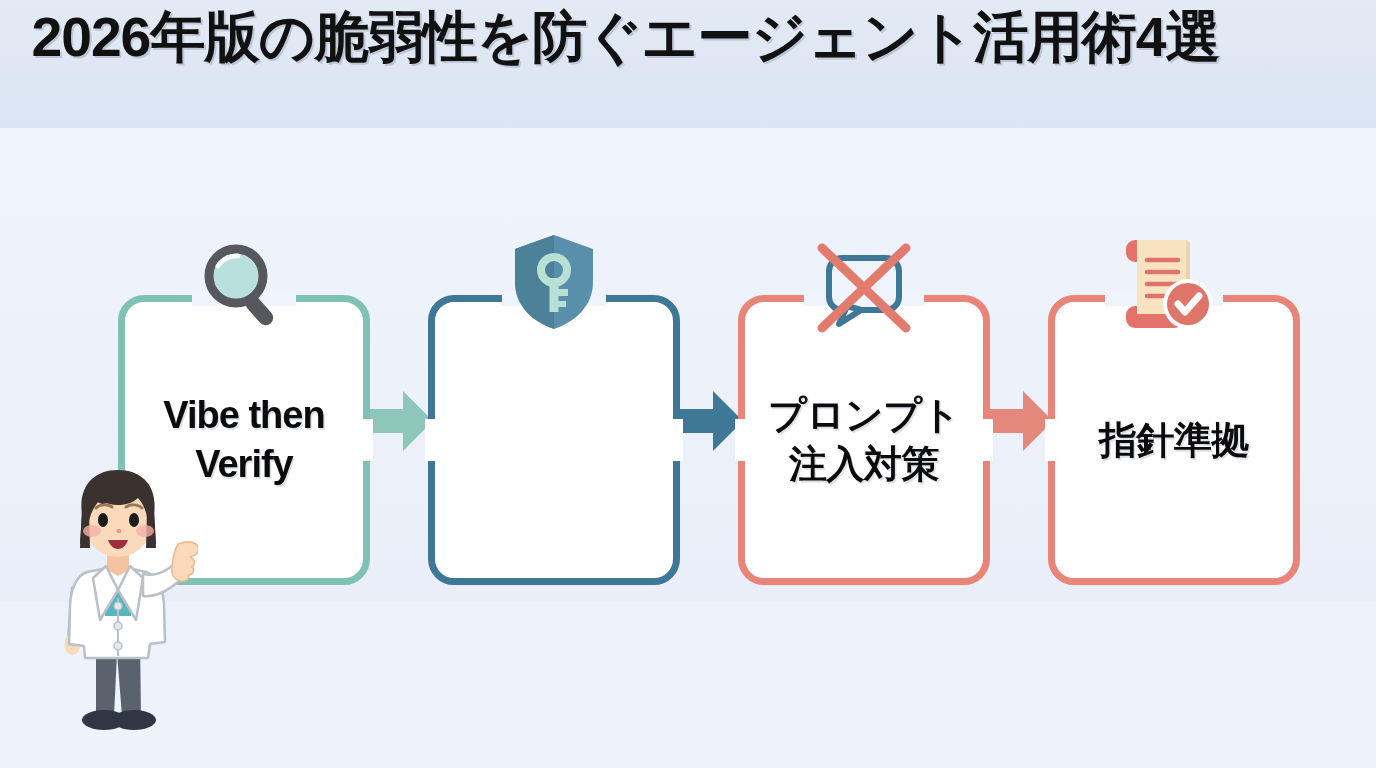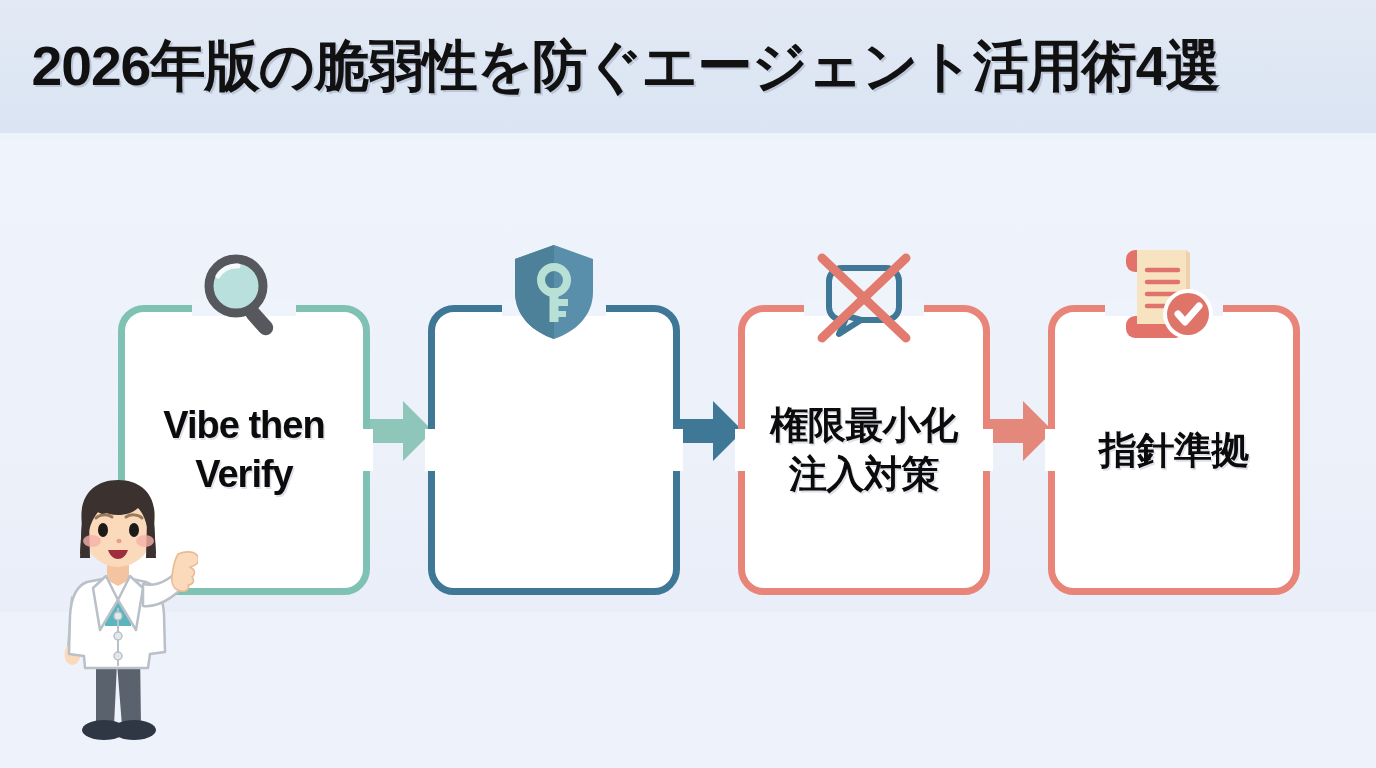--- a/index.html
+++ b/index.html
@@ -17,39 +17,39 @@
   }
 
   
   .header-band {
     position: absolute;
     left: 0; top: 0;
     width: 1376px;
     height: 133px;
     background: linear-gradient(180deg, #e3eaf5 0%, #dde6f3 60%, #dbe4f2 100%);
     display: flex;
-    align-items: center;
+    align-items: flex-start;
   }
 
   .page-title {
     font-size: 56px;
     font-weight: 700;
     color: #111111;
     letter-spacing: -1px;
     padding-left: 32px;
     white-space: nowrap;
     text-shadow: 2px 2px 0 rgba(150,160,185,0.45);
     transform: scaleX(0.985);
     transform-origin: left center;
   }
 
   
   .stage {
     position: absolute;
-    left: 0; top: 138px;
+    left: 0; top: 128px;
     width: 1376px;
     height: 474px;
     background: linear-gradient(180deg,#eff3fb 0%, #edf1fa 55%, #e9eef8 100%);
   }
 
   .card {
     position: absolute;
     top: 167px;          
     width: 252px;
     height: 290px;
@@ -189,21 +189,21 @@
     <div class="notch-left"></div>
     <div class="notch-right"></div>
     <div class="card-icon" style="top:-62px;width:110px;height:100px;">
       <svg viewBox="0 0 110 100">
         <rect x="20" y="18" width="70" height="52" rx="13" fill="#eef4fa" stroke="#3f7796" stroke-width="6"></rect>
         <path d="M38 66 L30 84 L52 70 Z" fill="#eef4fa" stroke="#3f7796" stroke-width="6" stroke-linejoin="round"></path>
         <line x1="13" y1="8" x2="97" y2="88" stroke="#e37a6e" stroke-width="9" stroke-linecap="round"></line>
         <line x1="97" y1="8" x2="13" y2="88" stroke="#e37a6e" stroke-width="9" stroke-linecap="round"></line>
       </svg>
     </div>
-    <div class="card-label">権限最小化
+    <div class="card-label">プロンプト
 注入対策</div>
   </div>
 
   <div class="arrow" style="left:989px;">
     <svg viewBox="0 0 64 66">
       <path d="M0 21 L34 21 L34 3 L64 33 L34 63 L34 45 L0 45 Z" fill="#e3887b"></path>
     </svg>
   </div>
 
   <div class="card" id="card3" style="left:1048px;border-color:#e88478;">

